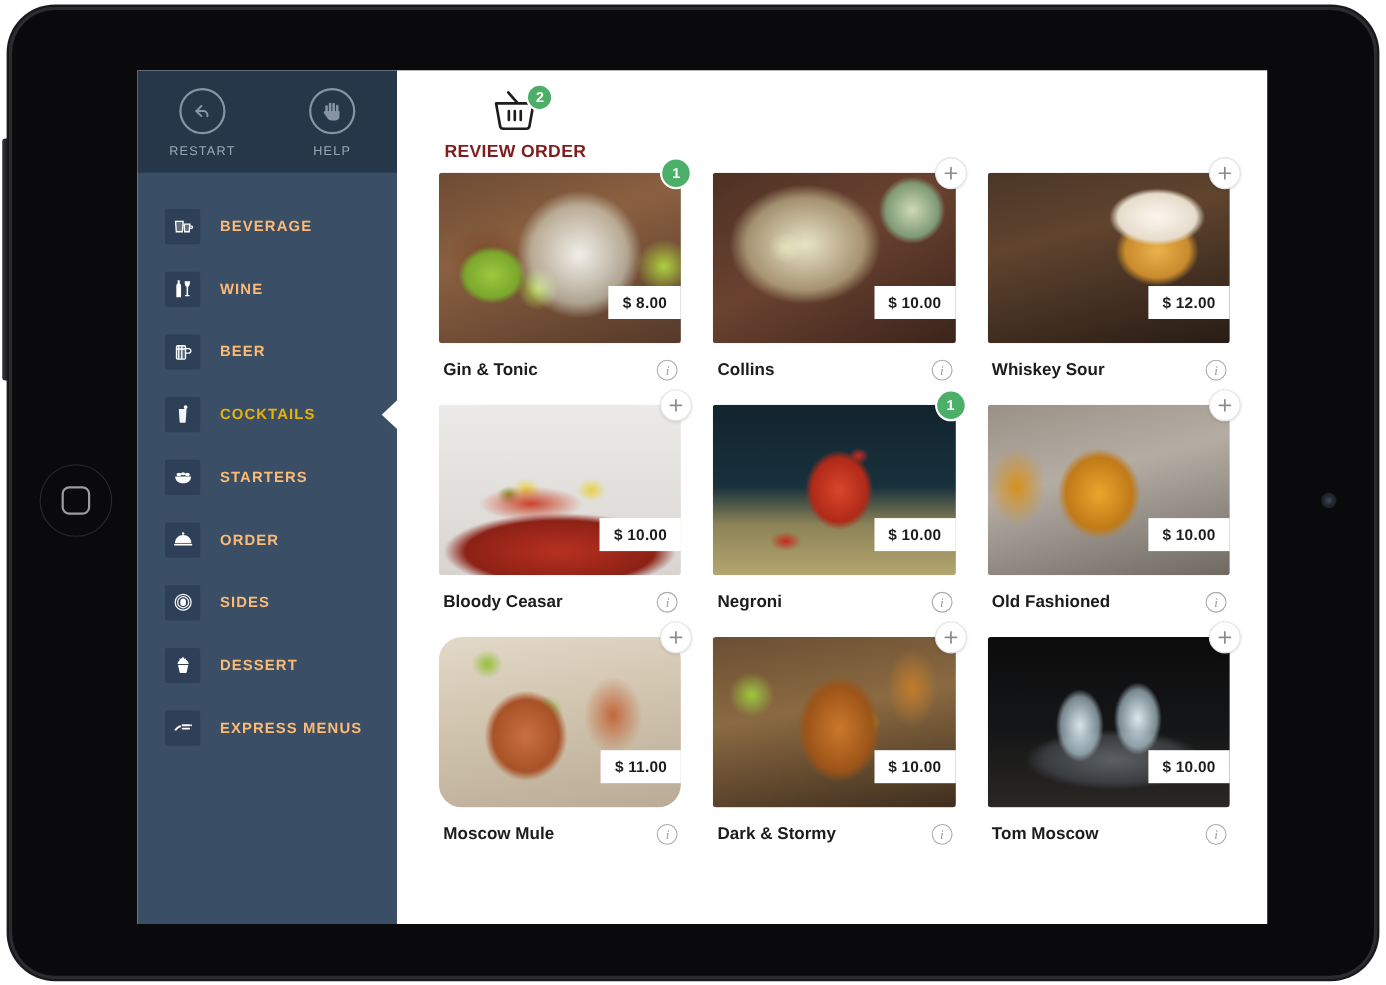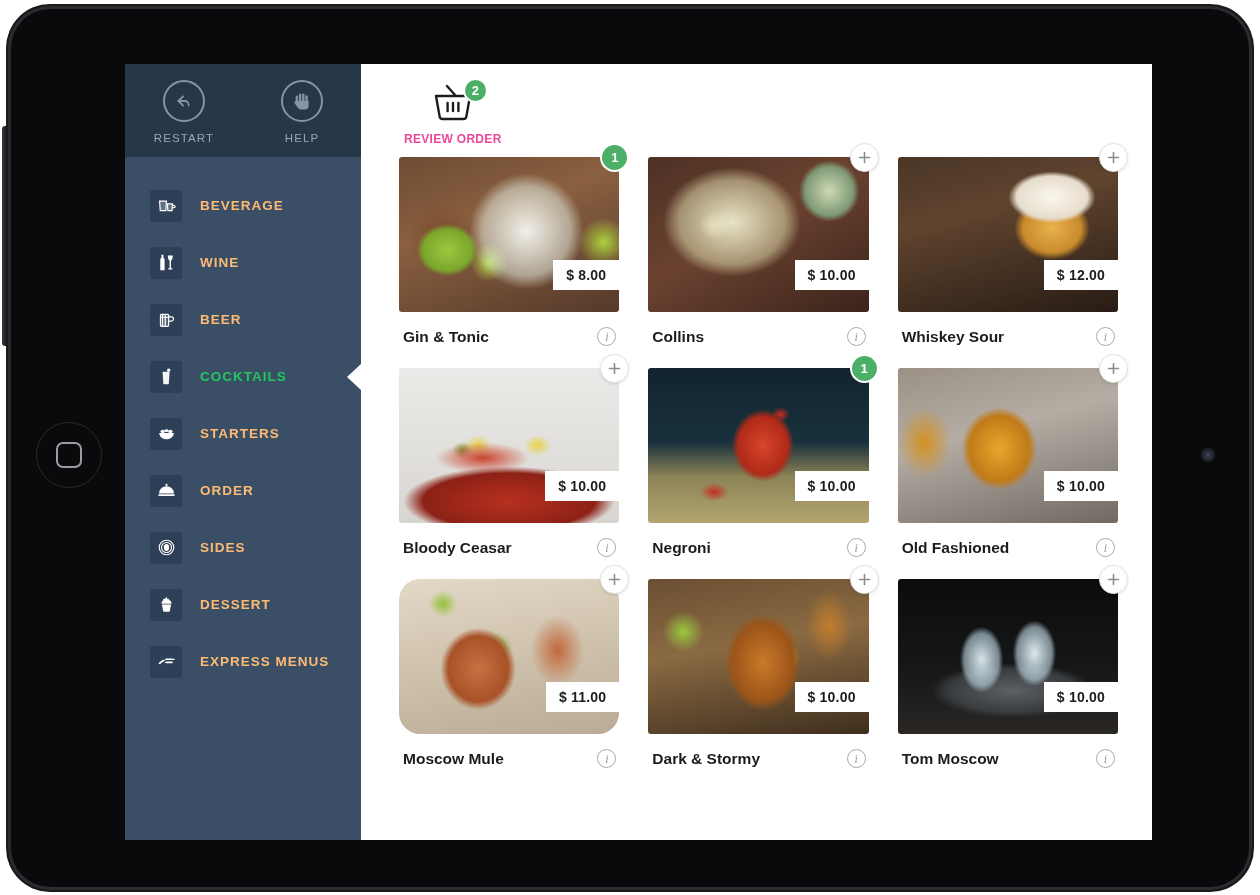--- a/index.html
+++ b/index.html
@@ -140,21 +140,21 @@
     align-items: center;
     justify-content: center;
   }
   .menu-label {
     margin-left: 18px;
     font-size: 13.5px;
     font-weight: 700;
     letter-spacing: 1.0px;
     color: #fdba74;
   }
-  .menu-item.active .menu-label { color: #22c55e; }
+  .menu-item.active .menu-label { color: #eab308; }
   .menu-item.active .menu-icon { background: #2e4057; }
   .menu-item.active::after {
     content: "";
     position: absolute;
     right: -1px;
     top: 50%;
     transform: translateY(-50%);
     width: 0;
     height: 0;
     border-top: 14px solid transparent;
@@ -202,24 +202,24 @@
     color: #ffffff;
     font-size: 13px;
     font-weight: 600;
     display: flex;
     align-items: center;
     justify-content: center;
     border: 2px solid #ffffff;
   }
   #review-order-label {
     margin-top: 4px;
-    font-size: 12px;
+    font-size: 16px;
     font-weight: 700;
     letter-spacing: 0.3px;
-    color: #ec4899;
+    color: #7f1d1d;
   }
 
   
   #product-grid {
     padding: 0 34px 0 38px;
     display: grid;
     grid-template-columns: repeat(3, 1fr);
     column-gap: 29px;
     row-gap: 22px;
   }

